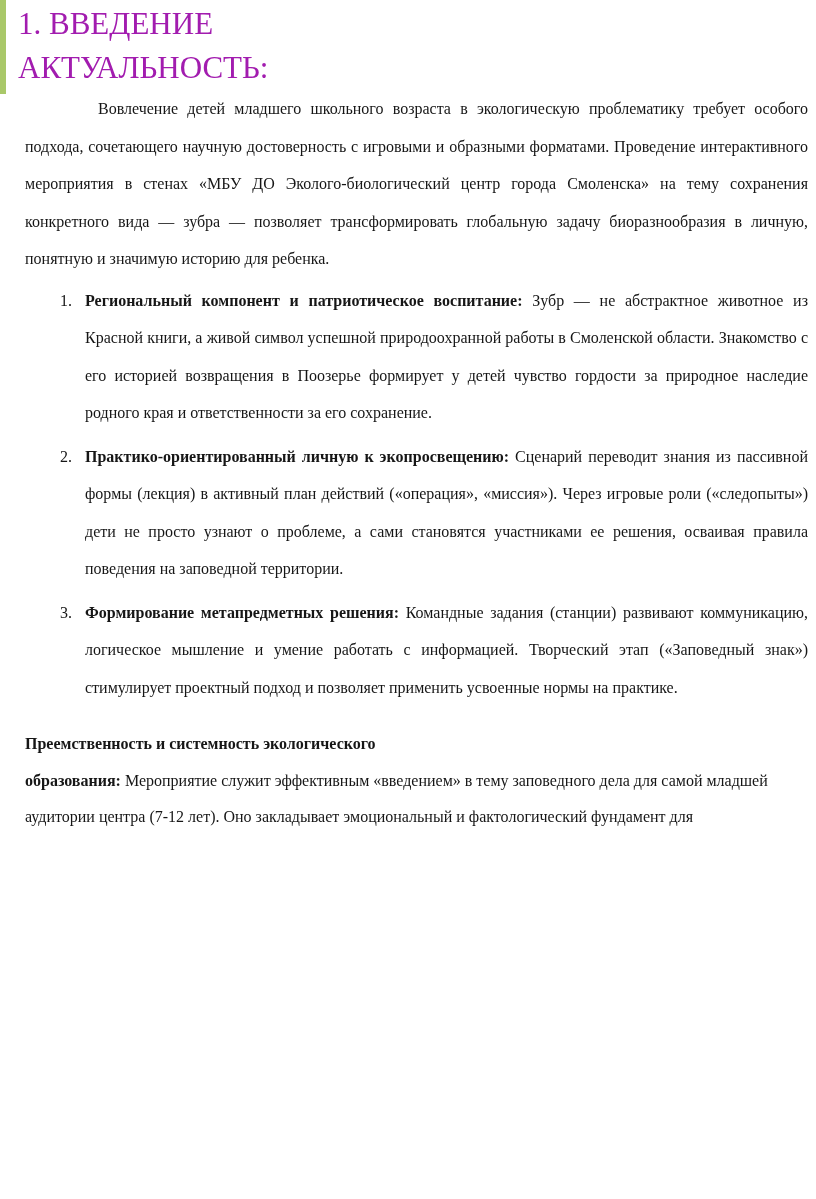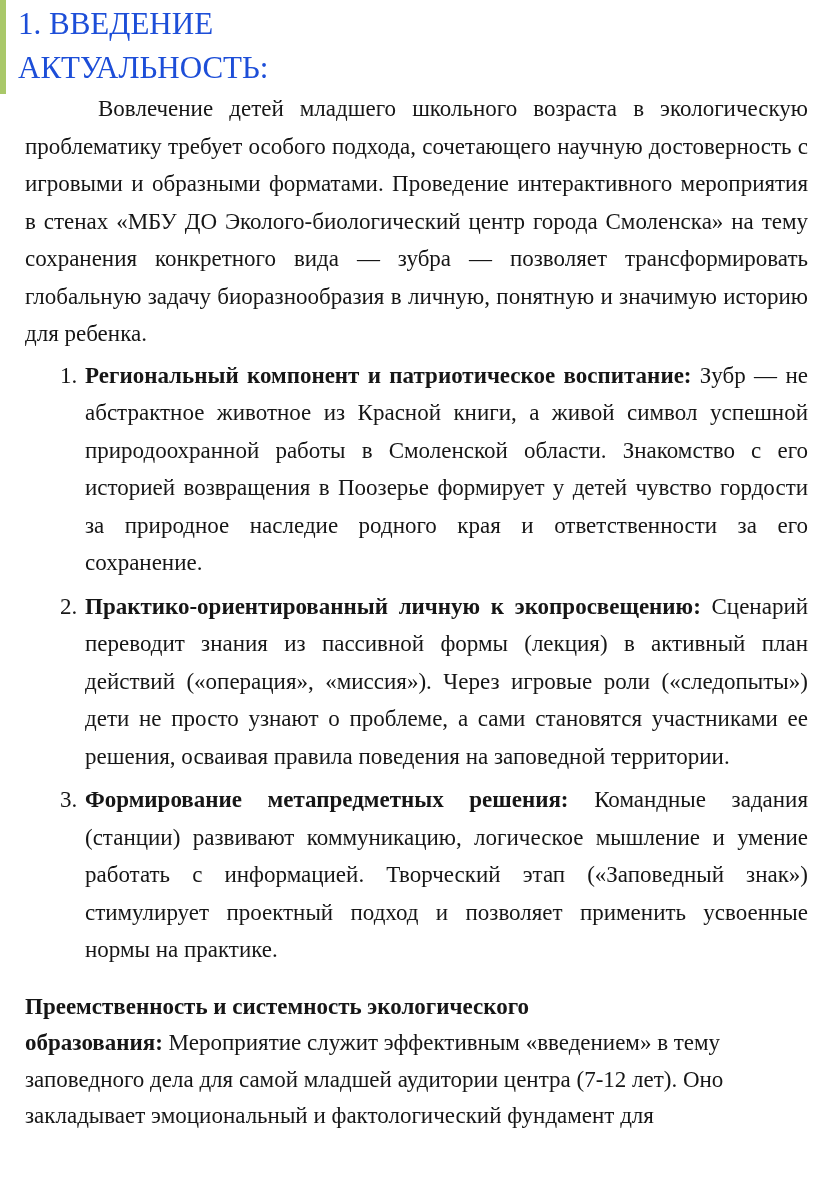--- a/index.html
+++ b/index.html
@@ -26,26 +26,26 @@
     top: 0;
     width: 6px;
     height: 94px;
   }
   .doc-heading {
     margin: 0;
     padding: 2px 0 0 18px;
     font-size: 31px;
     font-weight: normal;
     line-height: 44px;
-    color: #1d4ed8;
+    color: #a21caf;
   }
   .h-line { display: block; }
   .body-text {
     padding: 0 8px 0 25px;
-    font-size: 23px;
+    font-size: 16px;
     line-height: 37.5px;
   }
   .para { margin: 0; }
   .justify { text-align: justify; }
   .indent { text-indent: 73px; }
   .num-list { margin-top: 4px; }
   .li {
     display: flex;
     margin-bottom: 6px;
   }

